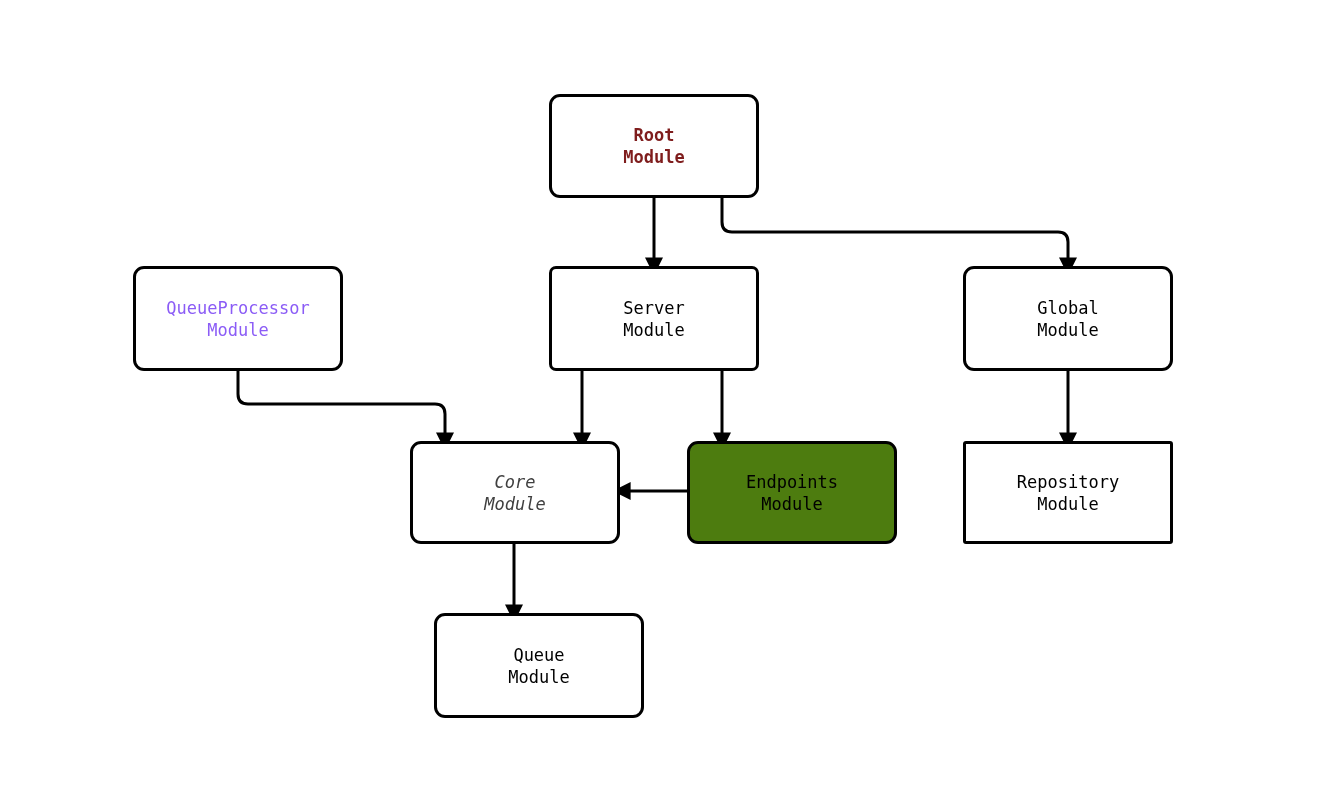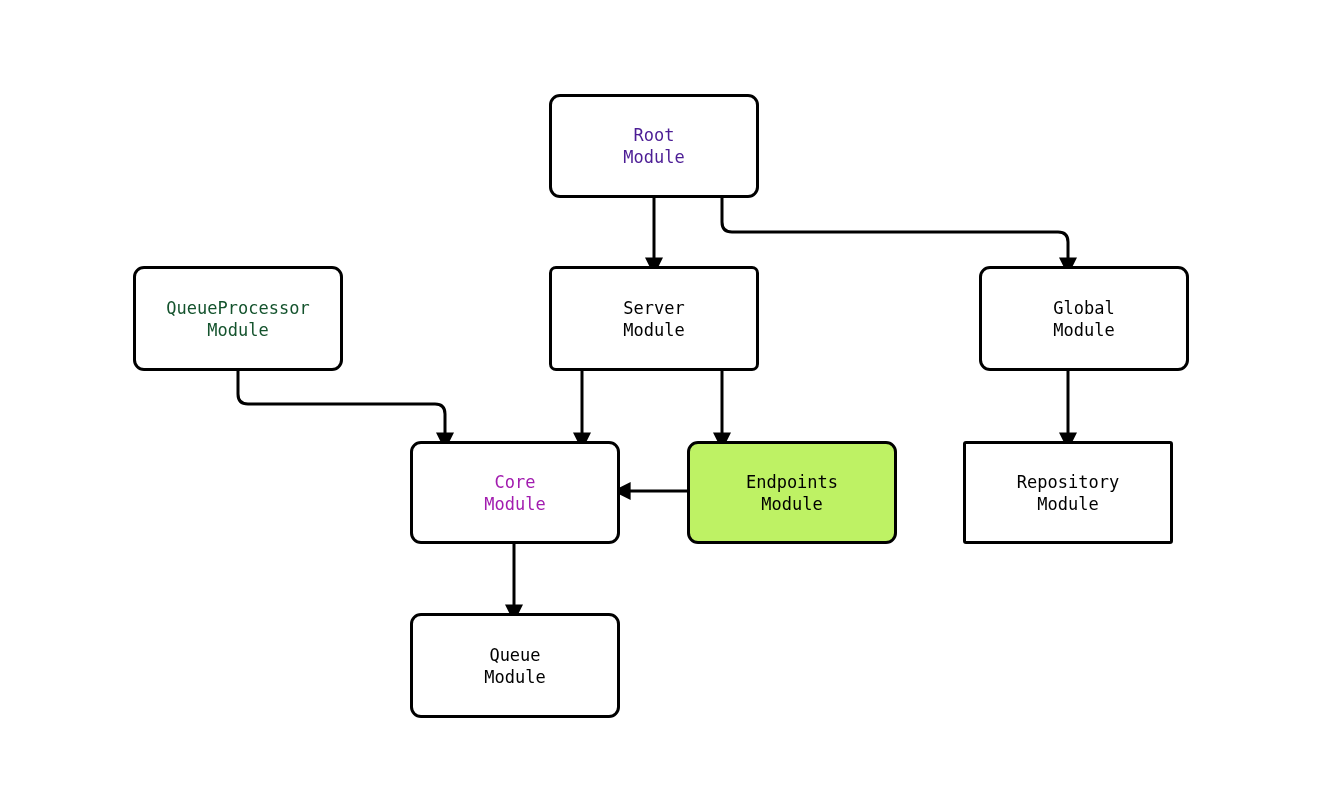--- a/index.html
+++ b/index.html
@@ -62,46 +62,46 @@
       <path d="M 238 371 L 238 394 Q 238 404 248 404 L 435 404 Q 445 404 445 414 L 445 433" fill="none" stroke="#000000" stroke-width="3" stroke-linecap="butt" stroke-linejoin="round" marker-end="url(#arrowhead)"></path>
       <path d="M 582 371 L 582 433" fill="none" stroke="#000000" stroke-width="3" stroke-linecap="butt" stroke-linejoin="round" marker-end="url(#arrowhead)"></path>
       <path d="M 722 371 L 722 433" fill="none" stroke="#000000" stroke-width="3" stroke-linecap="butt" stroke-linejoin="round" marker-end="url(#arrowhead)"></path>
       <path d="M 1068 371 L 1068 433" fill="none" stroke="#000000" stroke-width="3" stroke-linecap="butt" stroke-linejoin="round" marker-end="url(#arrowhead)"></path>
       <path d="M 687 491 L 630 491" fill="none" stroke="#000000" stroke-width="3" stroke-linecap="butt" stroke-linejoin="round" marker-end="url(#arrowhead)"></path>
       <path d="M 514 544 L 514 605" fill="none" stroke="#000000" stroke-width="3" stroke-linecap="butt" stroke-linejoin="round" marker-end="url(#arrowhead)"></path>
     </svg>
 
   <div id="node-layer">
       <div class="node" style="left: 549px; top: 94px; width: 210px; height: 104px; border-radius: 11px; border-width: 3px; border-color: rgb(0, 0, 0); background: rgb(255, 255, 255);">
-        <div class="node-label" style="color: #4c1d95;">Root
+        <div class="node-label" style="color: #7f1d1d; font-weight: bold;">Root
 Module</div>
       </div>
       <div class="node" style="left: 133px; top: 266px; width: 210px; height: 105px; border-radius: 11px; border-width: 3px; border-color: rgb(0, 0, 0); background: rgb(255, 255, 255);">
-        <div class="node-label" style="color: #14532d;">QueueProcessor
+        <div class="node-label" style="color: #8b5cf6;">QueueProcessor
 Module</div>
       </div>
       <div class="node" style="left: 549px; top: 266px; width: 210px; height: 105px; border-radius: 7px; border-width: 3px; border-color: rgb(0, 0, 0); background: rgb(255, 255, 255);">
         <div class="node-label" style="color: rgb(0, 0, 0);">Server
 Module</div>
       </div>
-      <div class="node" style="left: 963px; top: 266px; width: 210px; height: 105px; border-radius: 11px; border-width: 3px; border-color: rgb(0, 0, 0); background: rgb(255, 255, 255); margin-left: 16px;">
+      <div class="node" style="left: 963px; top: 266px; width: 210px; height: 105px; border-radius: 11px; border-width: 3px; border-color: rgb(0, 0, 0); background: rgb(255, 255, 255);">
         <div class="node-label" style="color: rgb(0, 0, 0);">Global
 Module</div>
       </div>
       <div class="node" style="left: 410px; top: 441px; width: 210px; height: 103px; border-radius: 11px; border-width: 3px; border-color: rgb(0, 0, 0); background: rgb(255, 255, 255);">
-        <div class="node-label" style="color: #a21caf;">Core
+        <div class="node-label" style="color: #404040; font-style: italic;">Core
 Module</div>
       </div>
-      <div class="node" style="left: 687px; top: 441px; width: 210px; height: 103px; border-radius: 11px; border-width: 3px; border-color: rgb(0, 0, 0); background: #bef264;">
+      <div class="node" style="left: 687px; top: 441px; width: 210px; height: 103px; border-radius: 11px; border-width: 3px; border-color: rgb(0, 0, 0); background: #4d7c0f;">
         <div class="node-label" style="color: rgb(0, 0, 0);">Endpoints
 Module</div>
       </div>
       <div class="node" style="left: 963px; top: 441px; width: 210px; height: 103px; border-radius: 3px; border-width: 3px; border-color: rgb(0, 0, 0); background: rgb(255, 255, 255);">
         <div class="node-label" style="color: rgb(0, 0, 0);">Repository
 Module</div>
       </div>
-      <div class="node" style="left: 410px; top: 613px; width: 210px; height: 105px; border-radius: 11px; border-width: 3px; border-color: rgb(0, 0, 0); background: rgb(255, 255, 255);">
+      <div class="node" style="left: 434px; top: 613px; width: 210px; height: 105px; border-radius: 11px; border-width: 3px; border-color: rgb(0, 0, 0); background: rgb(255, 255, 255);">
         <div class="node-label" style="color: rgb(0, 0, 0);">Queue
 Module</div>
       </div>
     </div>
 
 </div>
 
 </body></html>

